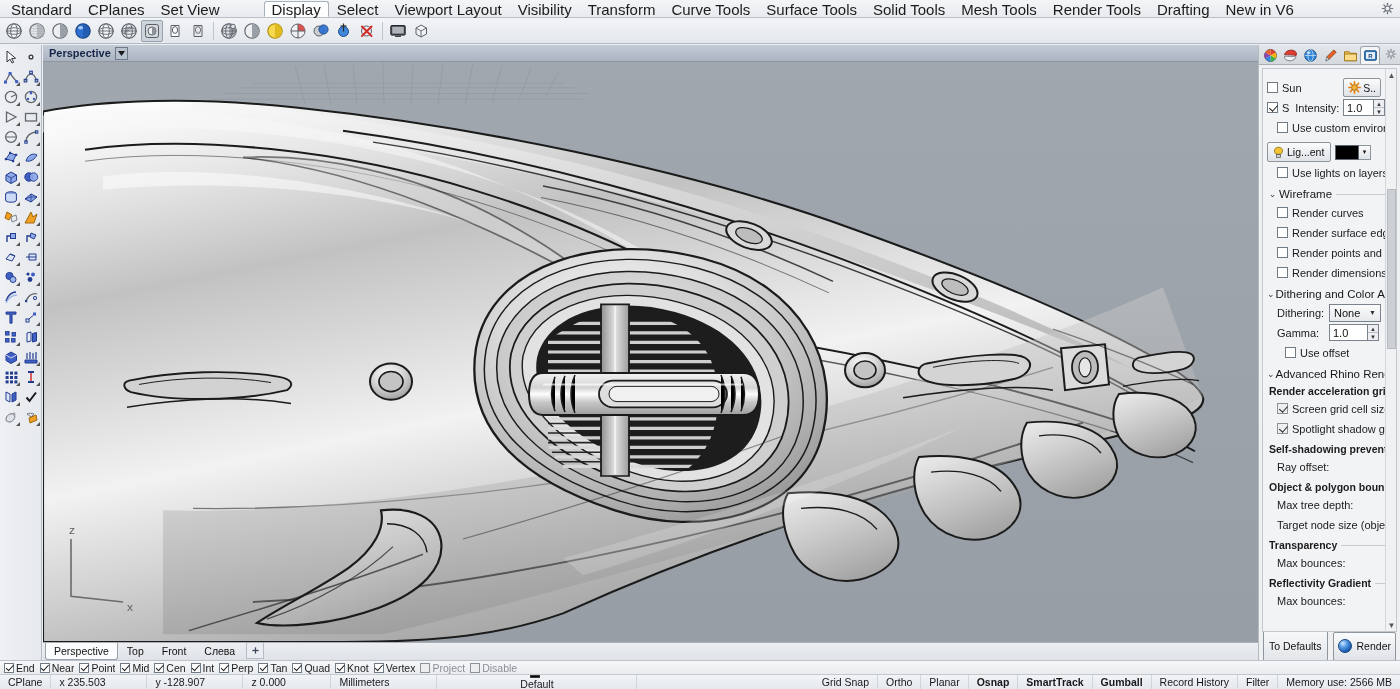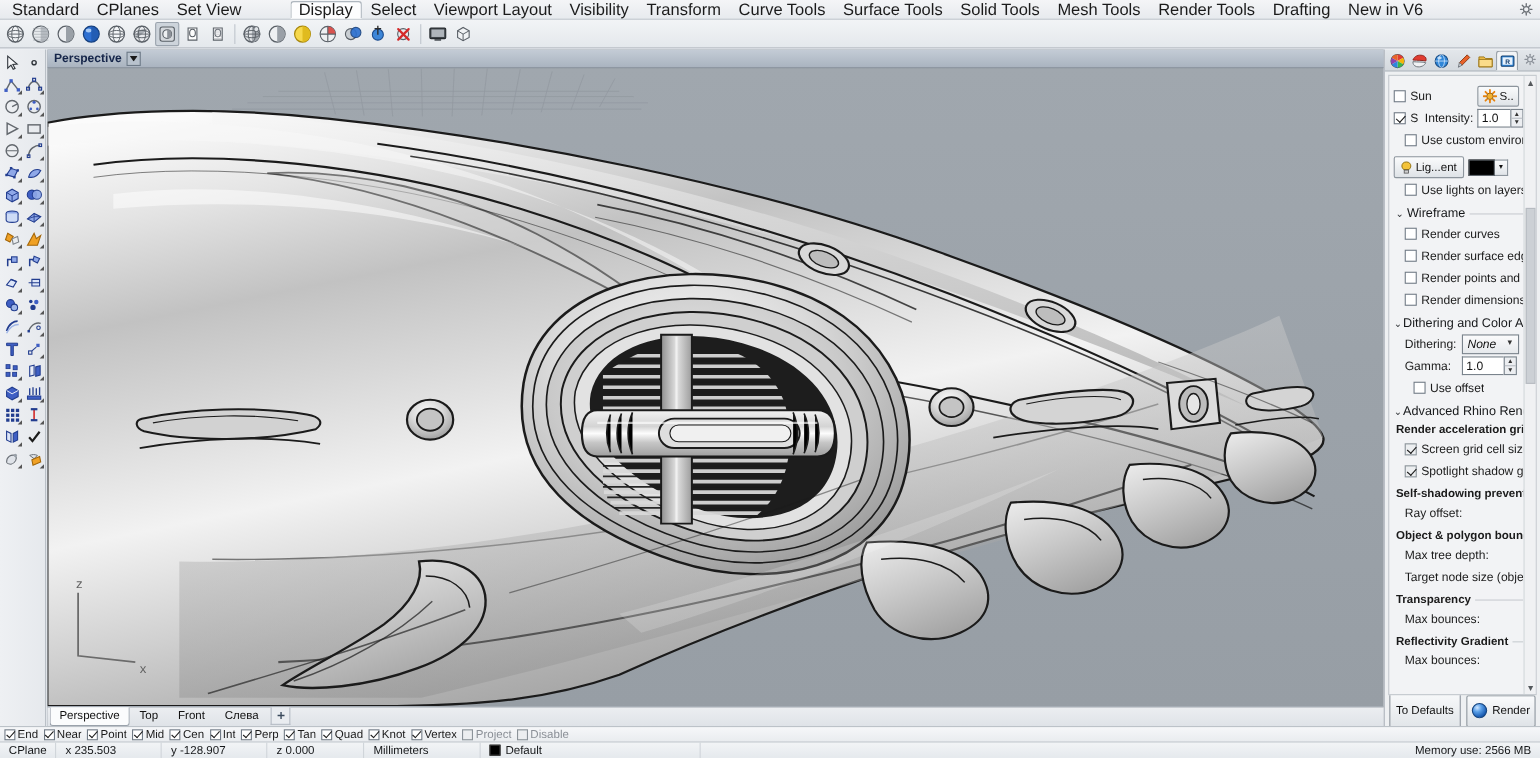--- a/index.html
+++ b/index.html
@@ -226,21 +226,21 @@
     display: flex; flex-direction: column;
   }
   .spin-btns div {
     flex: 1; display: flex; align-items: center; justify-content: center;
     font-size: 6px; line-height: 1; color: #333; cursor: default;
   }
   .spin-btns div:first-child { border-bottom: 1px solid #b9bec4; }
   .combo {
     height: 18px; border: 1px solid #7a838c; background: linear-gradient(to bottom,#fbfbfc,#e6e9ec);
     display: inline-flex; align-items: center; width: 52px;
-    font-size: 11px; padding-left: 4px; cursor: default; position: relative; font-style: italic;
+    font-size: 11px; padding-left: 4px; cursor: default; position: relative;
   }
   .combo .caret { position: absolute; right: 4px; font-size: 7px; color: #333; }
   .swatch {
     width: 24px; height: 15px; background: #000; border: 1px solid #5f666d; cursor: default;
   }
   .swatch-caret {
     width: 12px; height: 15px; border: 1px solid #8d959d; border-left: none;
     background: linear-gradient(to bottom,#fafbfc,#e0e4e8);
     display: flex; align-items: center; justify-content: center;
     font-size: 7px; cursor: default;
@@ -1403,21 +1403,31 @@
         <span class="lbl">Disable</span>
       </div>
     </div>
 
   <div class="statusbar">
     <span class="st-cell">CPlane</span>
     <span class="st-cell" style="min-width:96px;">x 235.503</span>
     <span class="st-cell" style="min-width:96px;">y -128.907</span>
     <span class="st-cell" style="min-width:88px;">z 0.000</span>
     <span class="st-cell" style="min-width:106px;">Millimeters</span>
-    <span class="st-cell" style="min-width:200px;">
+    <span class="st-cell" style="min-width:200px;flex-direction:column;">
       <span class="st-swatch" style="background: rgb(0, 0, 0);"></span>
       <span>Default</span>
     </span>
     <span class="st-spacer"></span>
+    <span id="status-toggles" style="display:flex;height:15px;">
+        <span class="st-cell">Grid Snap</span>
+        <span class="st-cell">Ortho</span>
+        <span class="st-cell">Planar</span>
+        <span class="st-cell b">Osnap</span>
+        <span class="st-cell b">SmartTrack</span>
+        <span class="st-cell b">Gumball</span>
+        <span class="st-cell">Record History</span>
+        <span class="st-cell">Filter</span>
+      </span>
     <span class="st-cell noborder">Memory use: 2566 MB</span>
   </div>
 
 </div>
 
 </body></html>

